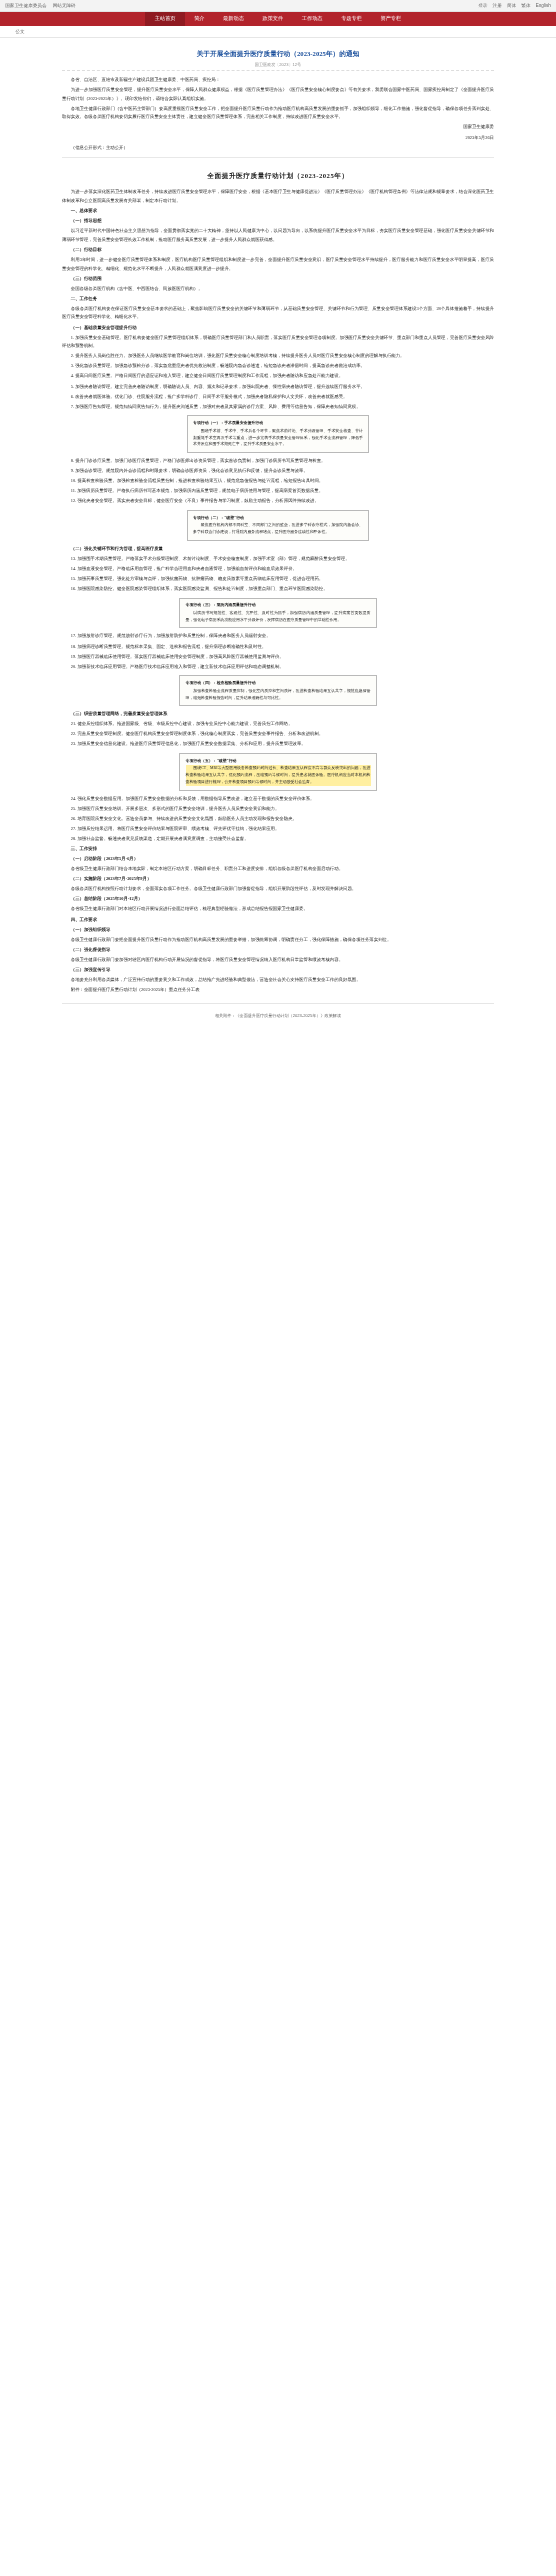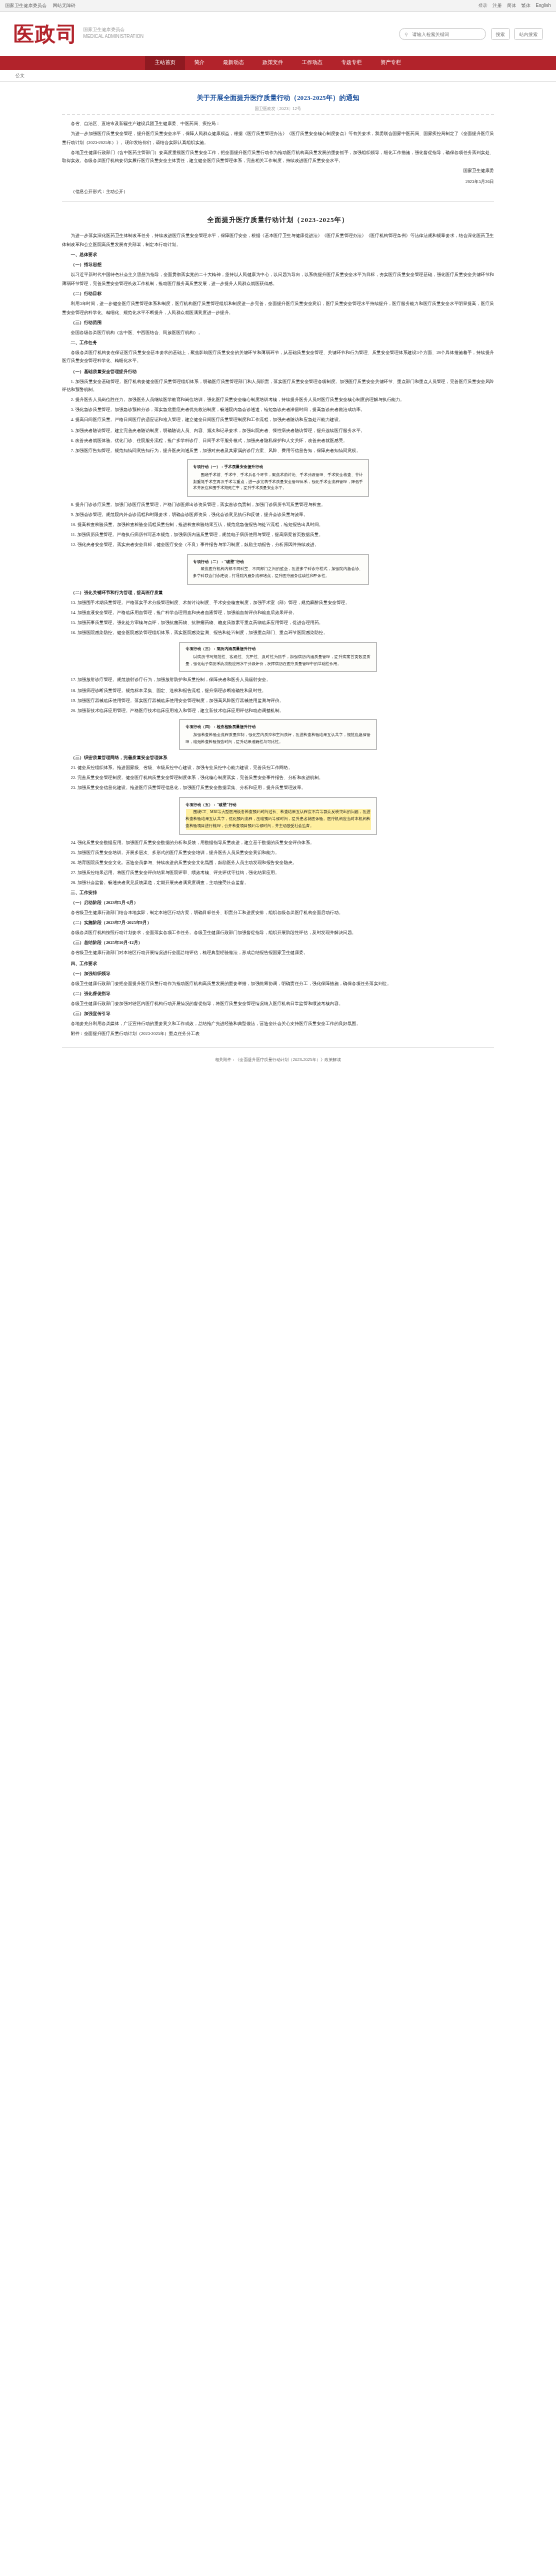--- a/index.html
+++ b/index.html
@@ -64,37 +64,20 @@
     </div>
     <div class="tb-right">
       <span>登录</span>
       <span>注册</span>
       <span>简体</span>
       <span>繁体</span>
       <span>English</span>
     </div>
   </div>
 
-  <div class="masthead">
-    <div class="logo-block">
-      <div class="logo-mark">医政司</div>
-      <div>
-        <div class="logo-sub">国家卫生健康委员会</div>
-        <div class="logo-sub">MEDICAL ADMINISTRATION</div>
-      </div>
-    </div>
-    <div class="masthead-right">
-      <div class="mini-search">
-        <span style="margin-right:2.6px;">⚲</span>
-        <input style="border: 0px; outline: 0px; font-size: 4.6px; width: 57px; background: transparent; font-family: &quot;Liberation Sans&quot;, sans-serif;" placeholder="请输入检索关键词">
-      </div>
-      <div class="mini-btn">搜索</div>
-      <div class="mini-btn">站内搜索</div>
-    </div>
-  </div>
 
   <div class="navbar">
     <a href="#" class="active">主站首页</a>
     <a href="#">简介</a>
     <a href="#">最新动态</a>
     <a href="#">政策文件</a>
     <a href="#">工作动态</a>
     <a href="#">专题专栏</a>
     <a href="#">资产专栏</a>
   </div>

